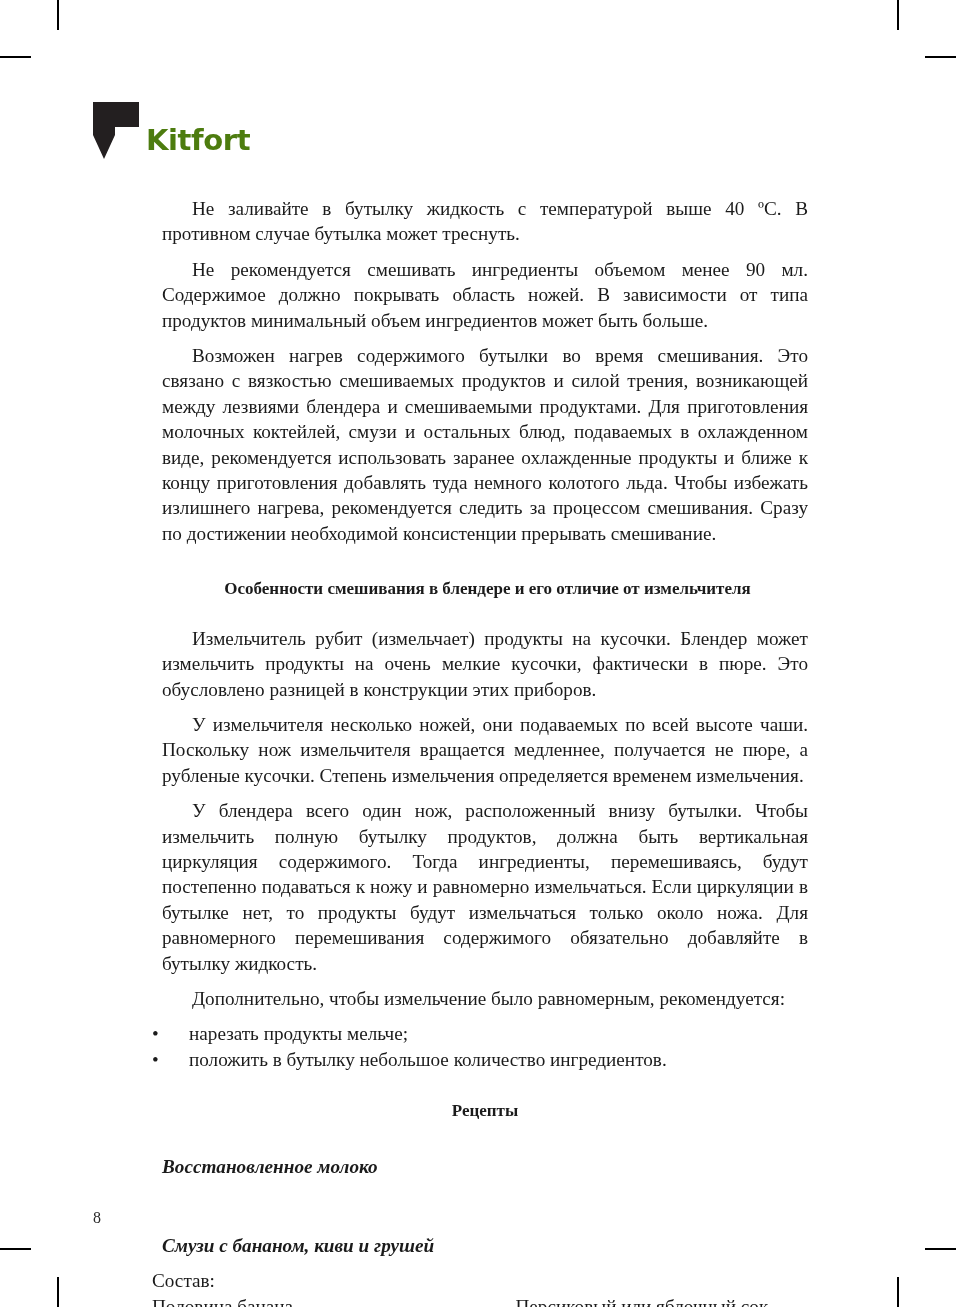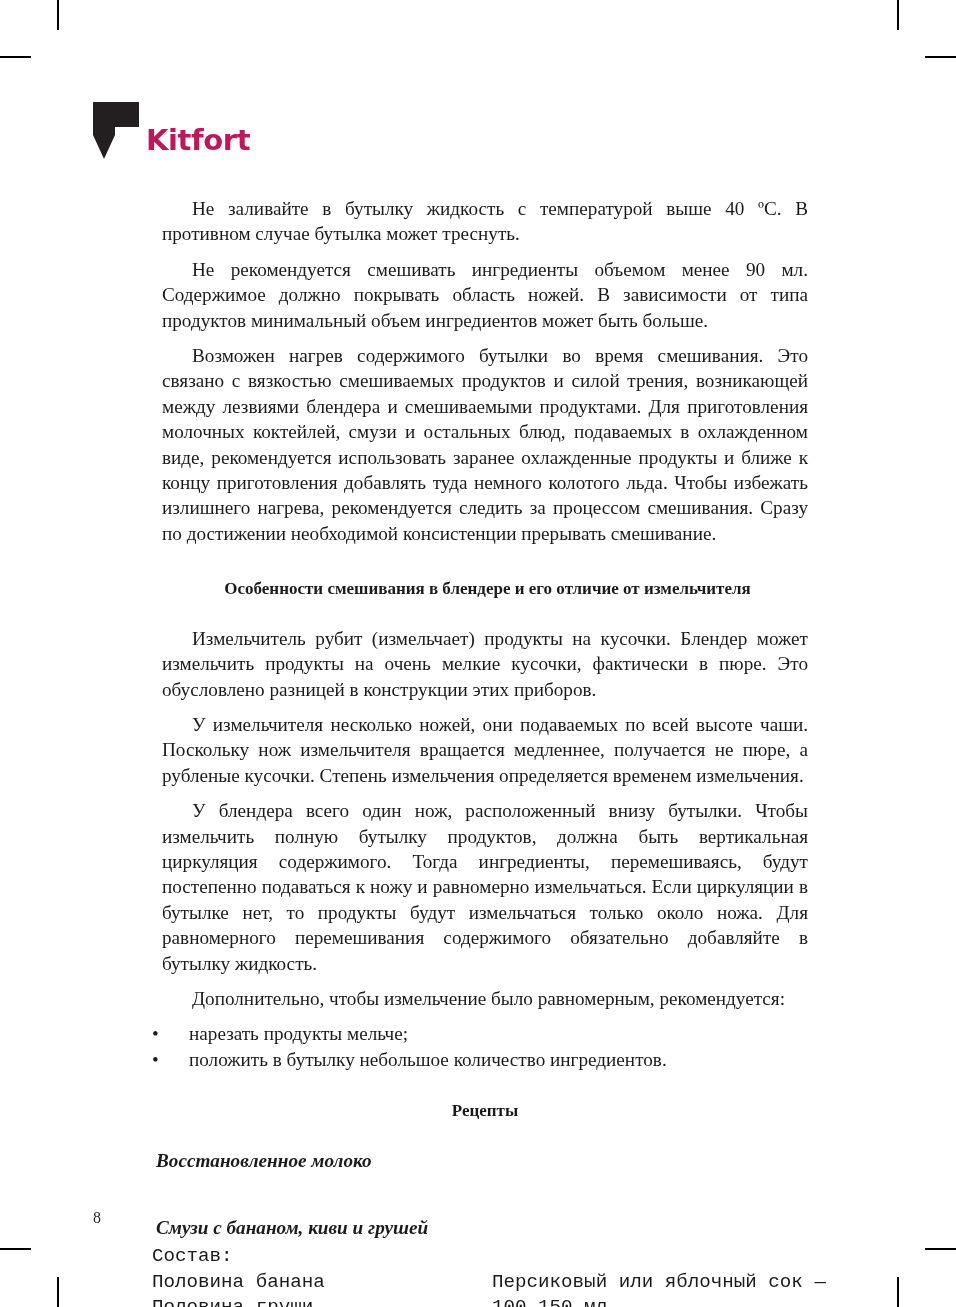--- a/index.html
+++ b/index.html
@@ -55,21 +55,21 @@
   .brand-mark {
     width: 46px;
     height: 58px;
     display: block;
   }
   .brand-name {
     font-family: "DejaVu Sans", "Liberation Sans", sans-serif;
     font-weight: 700;
     font-size: 29px;
     letter-spacing: -0.4px;
-    color: #be185d;
+    color: #4d7c0f;
     line-height: 1;
     position: relative;
     top: -5px;
     text-align: center;
   }
 
   
   .content {
     position: absolute;
     left: 152px;
@@ -90,21 +90,21 @@
     margin: 0;
     font-size: 17px;
     line-height: 25.4px;
     font-weight: 700;
     text-indent: 0;
     text-align: center;
   }
   h3.heading-bold.centeredish { text-indent: 5px; }
 
   h4.heading-bolditalic {
-    margin: 4px;
+    margin: 10px;
     font-size: 19.2px;
     line-height: 25.4px;
     font-weight: 700;
     font-style: italic;
     text-align: left;
   }
   .spacer-14  { height: 14px; }
   .spacer-20  { height: 20px; }
   .spacer-26  { height: 26px; }
   .spacer-34  { height: 34px; }
@@ -138,21 +138,20 @@
   }
   .ing-col {
     width: 50%;
   }
   .ing-col.left { width: 340px; }
   .ing-col.right { width: 326px; }
   .ing-line {
     font-size: 19.2px;
     line-height: 25.4px;
     white-space: nowrap;
-    font-family: Liberation Mono, monospace;
   }
 
   
   .folio {
     position: absolute;
     left: 93px;
     top: 1208px;
     font-size: 16px;
     line-height: 20px;
     color: #2a2a2a;

